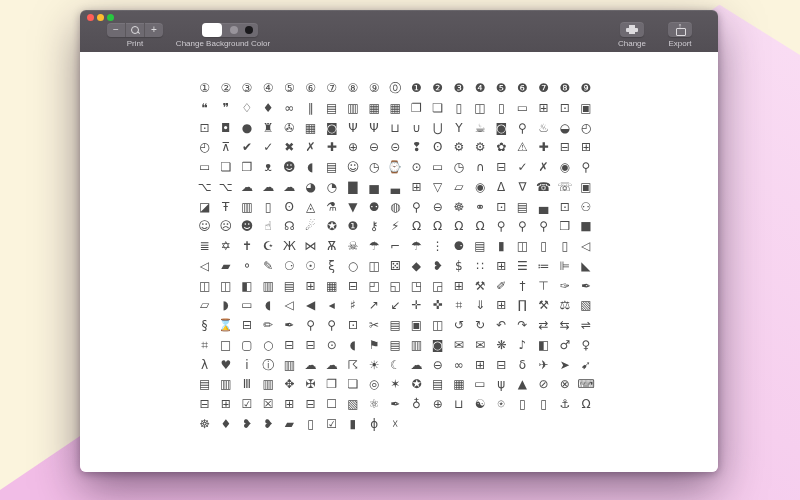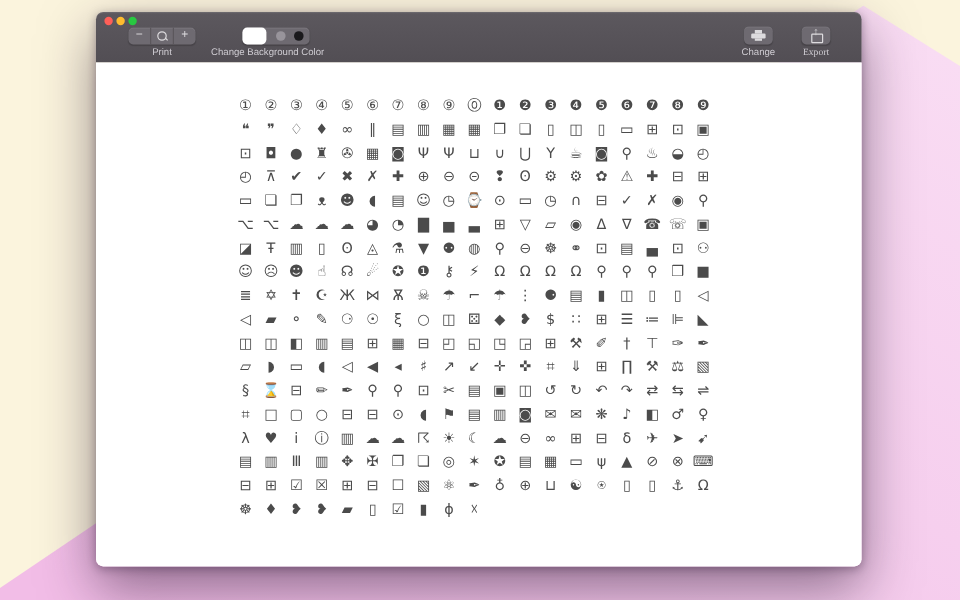--- a/index.html
+++ b/index.html
@@ -99,21 +99,21 @@
       </span>
     </div>
     <div class="ctl-label" style="left:552px;">Change</div>
 
     <div class="ctl btn btn-export">
       <span class="export-glyph">
         <span class="arrow">↑</span>
           <span class="box"></span>
       </span>
     </div>
-    <div class="ctl-label" style="left:600px;font-family:Liberation Serif, serif;">Export</div>
+    <div class="ctl-label" style="left:600px;">Export</div>
   </div>
 
   <div class="content">
     <div class="grid">
         <div class="irow">
           <span class="cell">①</span>
           <span class="cell">②</span>
           <span class="cell">③</span>
           <span class="cell">④</span>
           <span class="cell">⑤</span>

